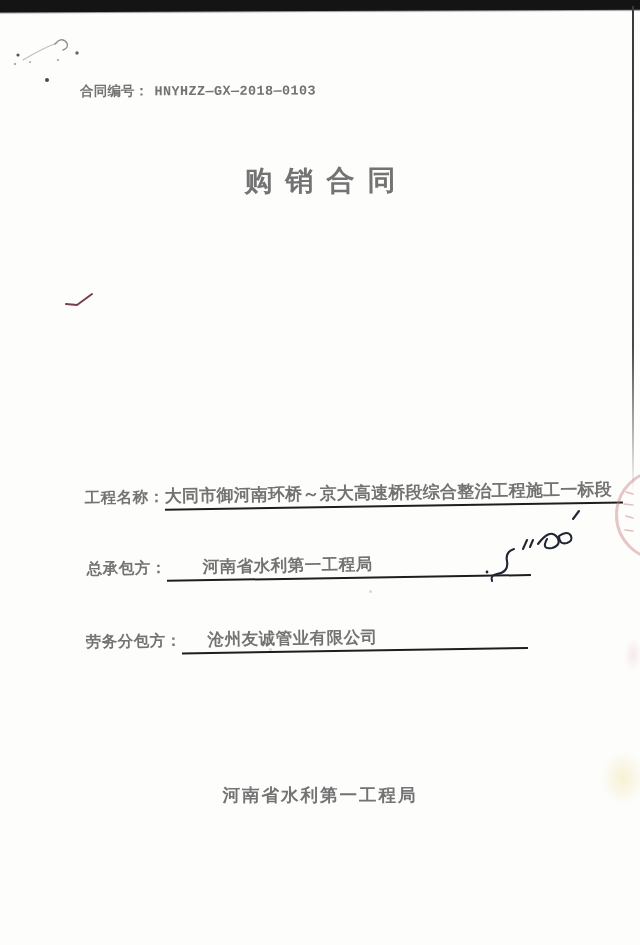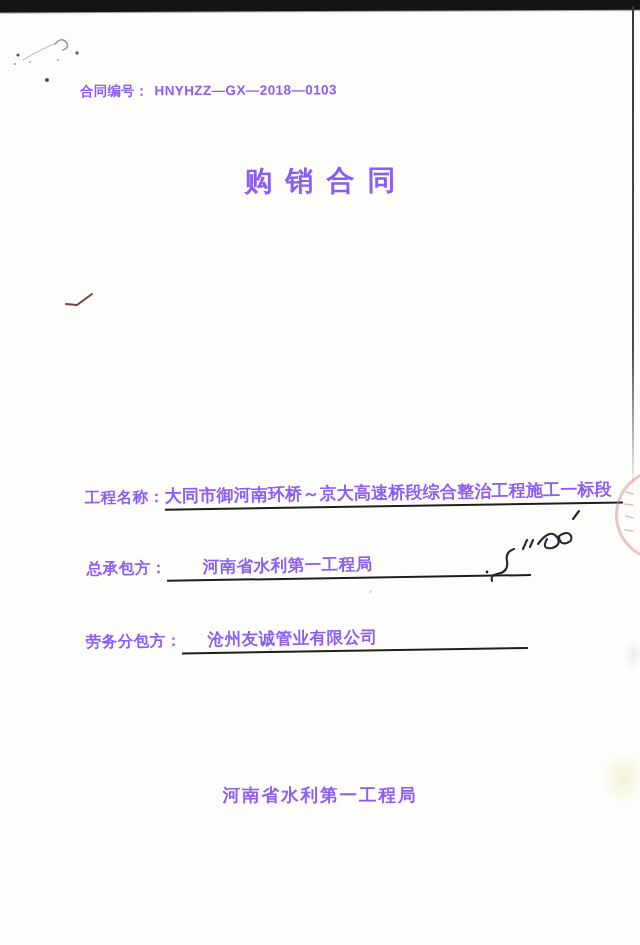--- a/index.html
+++ b/index.html
@@ -1,20 +1,20 @@
 <!DOCTYPE html>
 <html><head>
 <meta charset="utf-8">
 <style>
   html,body{margin:0;padding:0;background:#e9e9e9;}
   .page{
     position:relative;width:640px;height:945px;overflow:hidden;
     background:#fdfdfc;
-    font-family:Liberation Sans, sans-serif;
-    color:#8b5cf6;
+    font-family:Liberation Mono, monospace;
+    color:#737373;
   }
   
   .scan-strip{
     position:absolute;top:-10px;left:-8px;width:672px;height:21px;
     background:#141414;transform:rotate(-0.25deg);
     box-shadow:0 1px 1px rgba(20,20,20,.45);
   }
   .scan-line-right{
     position:absolute;top:6px;left:632px;width:2px;height:486px;
     background:linear-gradient(to bottom,#3a3a3a 0%,#4a4a4a 70%,rgba(74,74,74,0) 100%);

